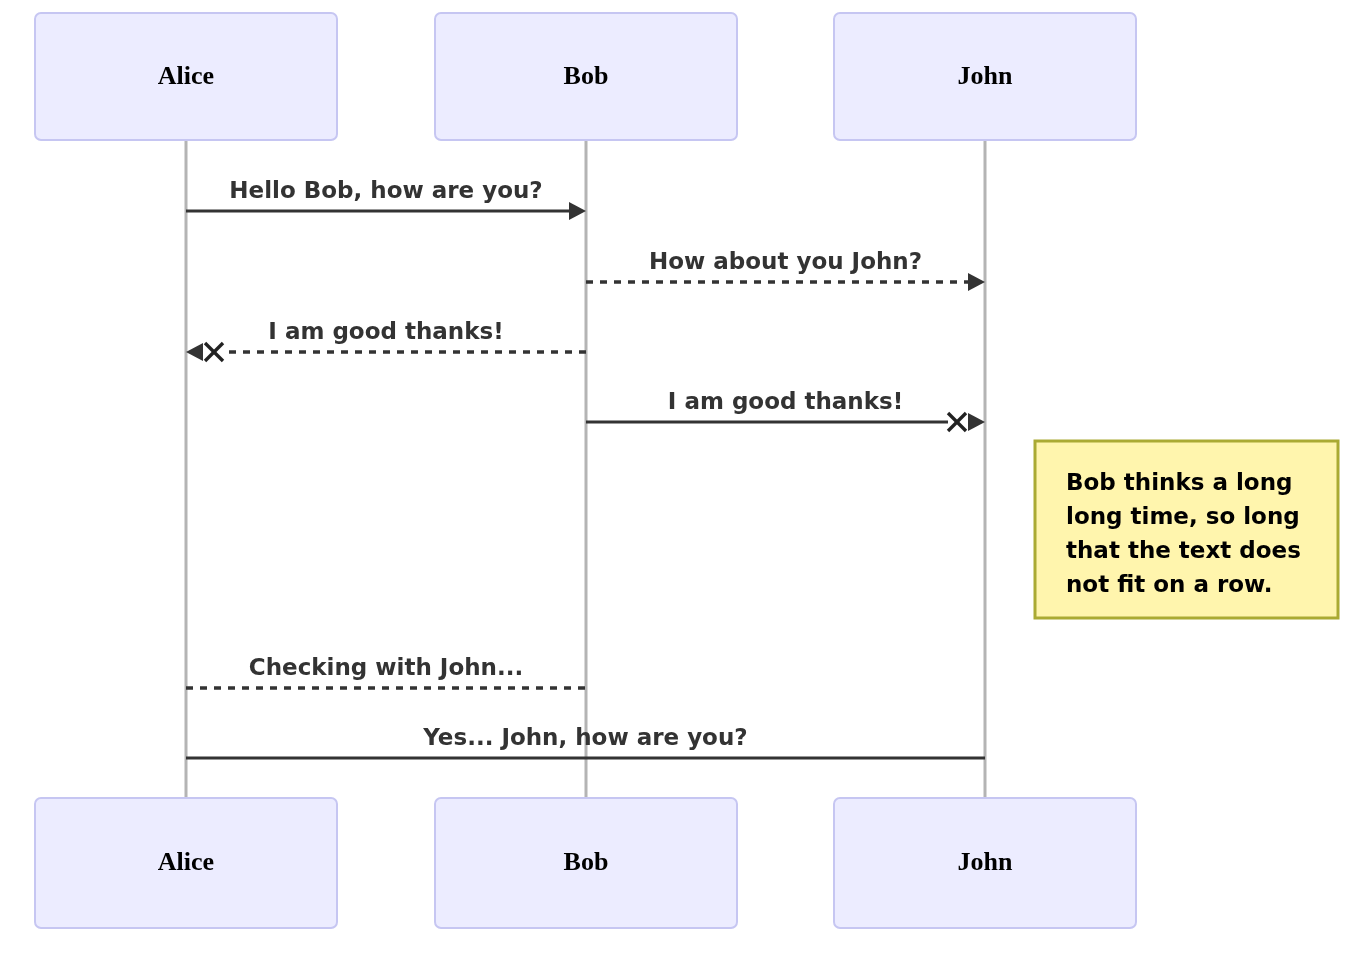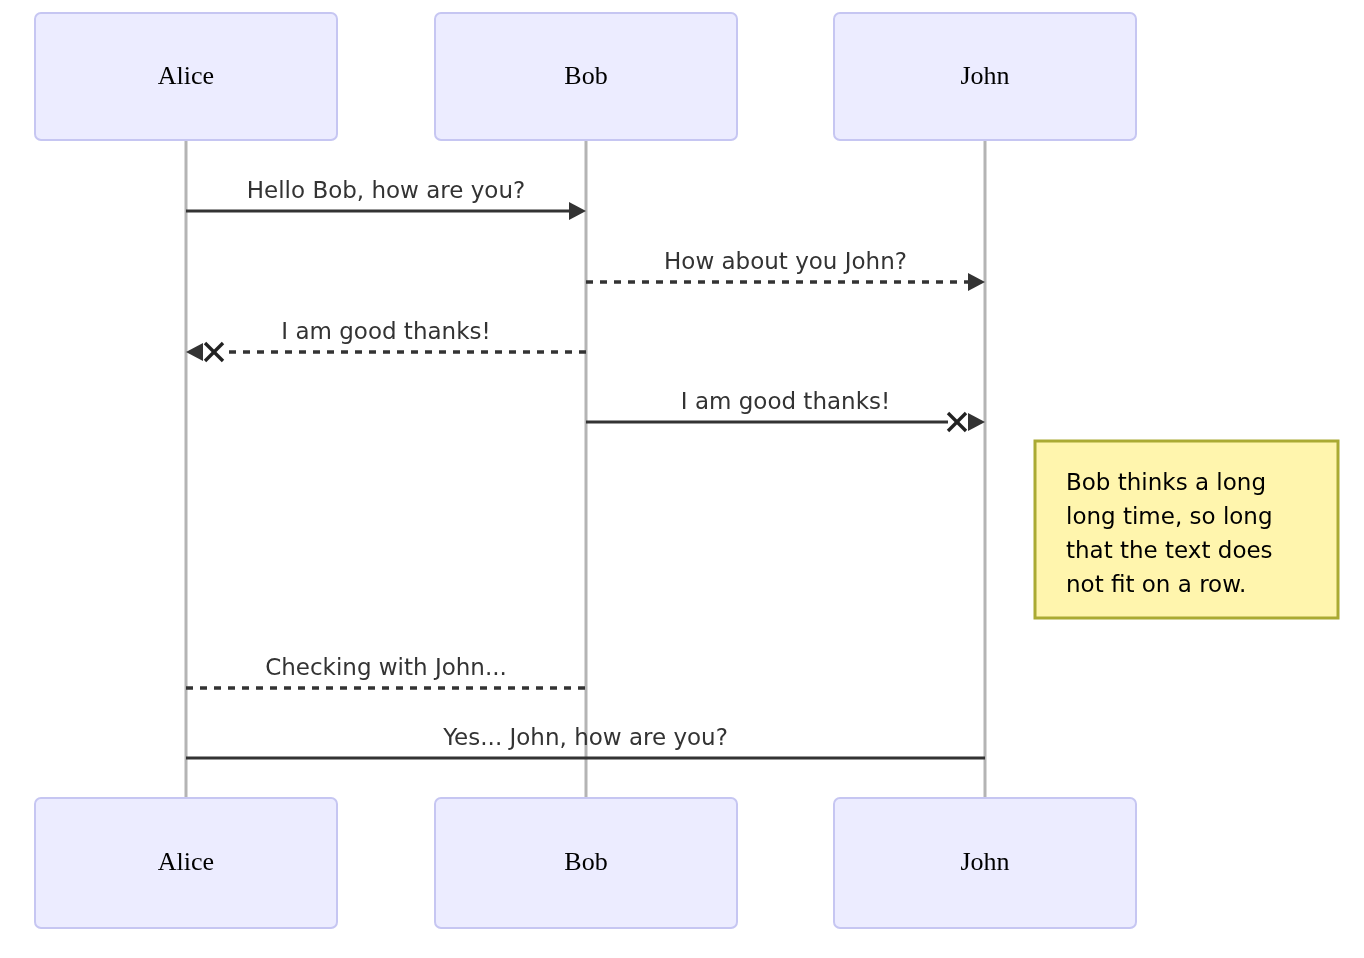--- a/index.html
+++ b/index.html
@@ -11,20 +11,21 @@
     width: 1364px;
     height: 958px;
     font-family: "DejaVu Sans", sans-serif;
     overflow: hidden;
   }
   #diagram-root {
     position: relative;
     width: 1192px;
     height: 958px;
     background: #ffffff;
+    font-weight: bold;
   }
   svg.layer {
     position: absolute;
     top: 0;
     left: 0;
     width: 1364px;
     height: 958px;
   }
   .actor-box-rect {
     fill: #ECECFF;

